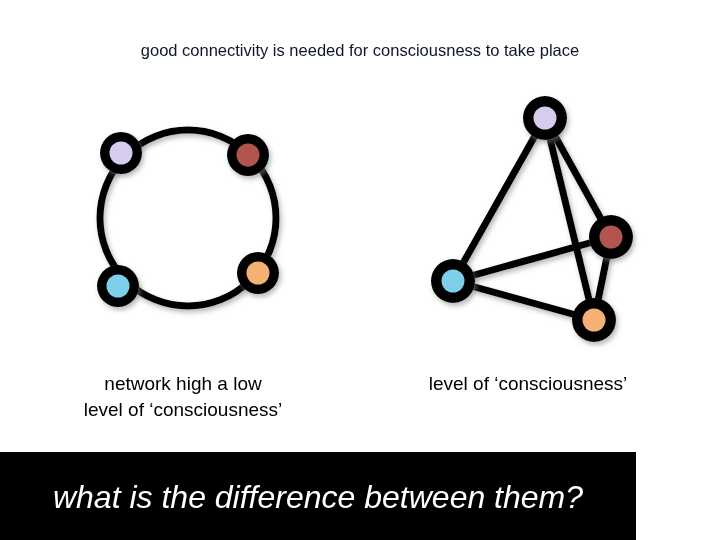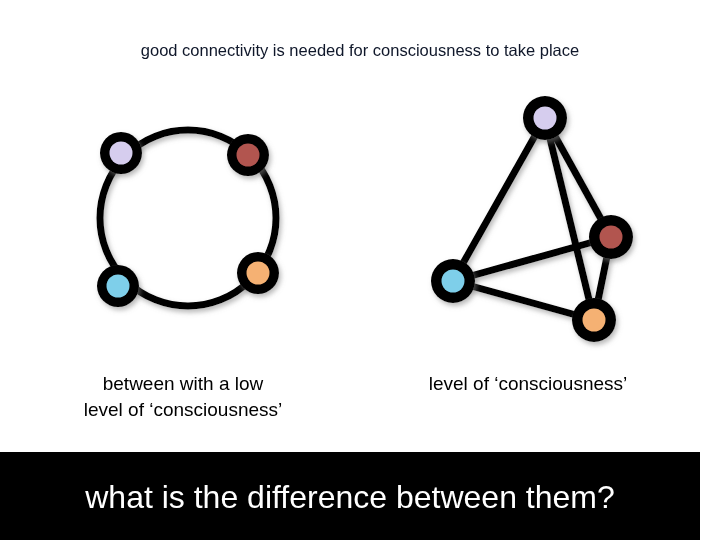--- a/index.html
+++ b/index.html
@@ -59,26 +59,27 @@
     top: 371px;
     width: 290px;
   }
   .caption-line {
     display: block;
   }
   #bottom-banner {
     position: absolute;
     left: 0;
     top: 452px;
-    width: 700px;
+    width: 636px;
     height: 88px;
     background: #000000;
     display: flex;
     align-items: center;
     justify-content: center;
+    font-style: italic;
   }
   #banner-text {
     color: #ffffff;
     font-size: 32px;
     font-weight: normal;
     letter-spacing: 0px;
     white-space: nowrap;
     margin-top: 2px;
   }
 </style>
@@ -152,21 +153,21 @@
         <circle cx="45" cy="201" r="11.5" fill="#7ecfea"></circle>
       </g>
       <g>
         <circle cx="186" cy="240" r="22" fill="#000000"></circle>
         <circle cx="186" cy="240" r="11.5" fill="#f5b173"></circle>
       </g>
     </g>
   </svg>
 
   <div id="left-caption" class="caption">
-    <span class="caption-line">between with a low</span>
+    <span class="caption-line">network high a low</span>
     <span class="caption-line">level of ‘consciousness’</span>
   </div>
 
   <div id="right-caption" class="caption">
     <span class="caption-line">level of ‘consciousness’</span>
   </div>
 
   <div id="bottom-banner">
     <span id="banner-text">what is the difference between them?</span>
   </div>

